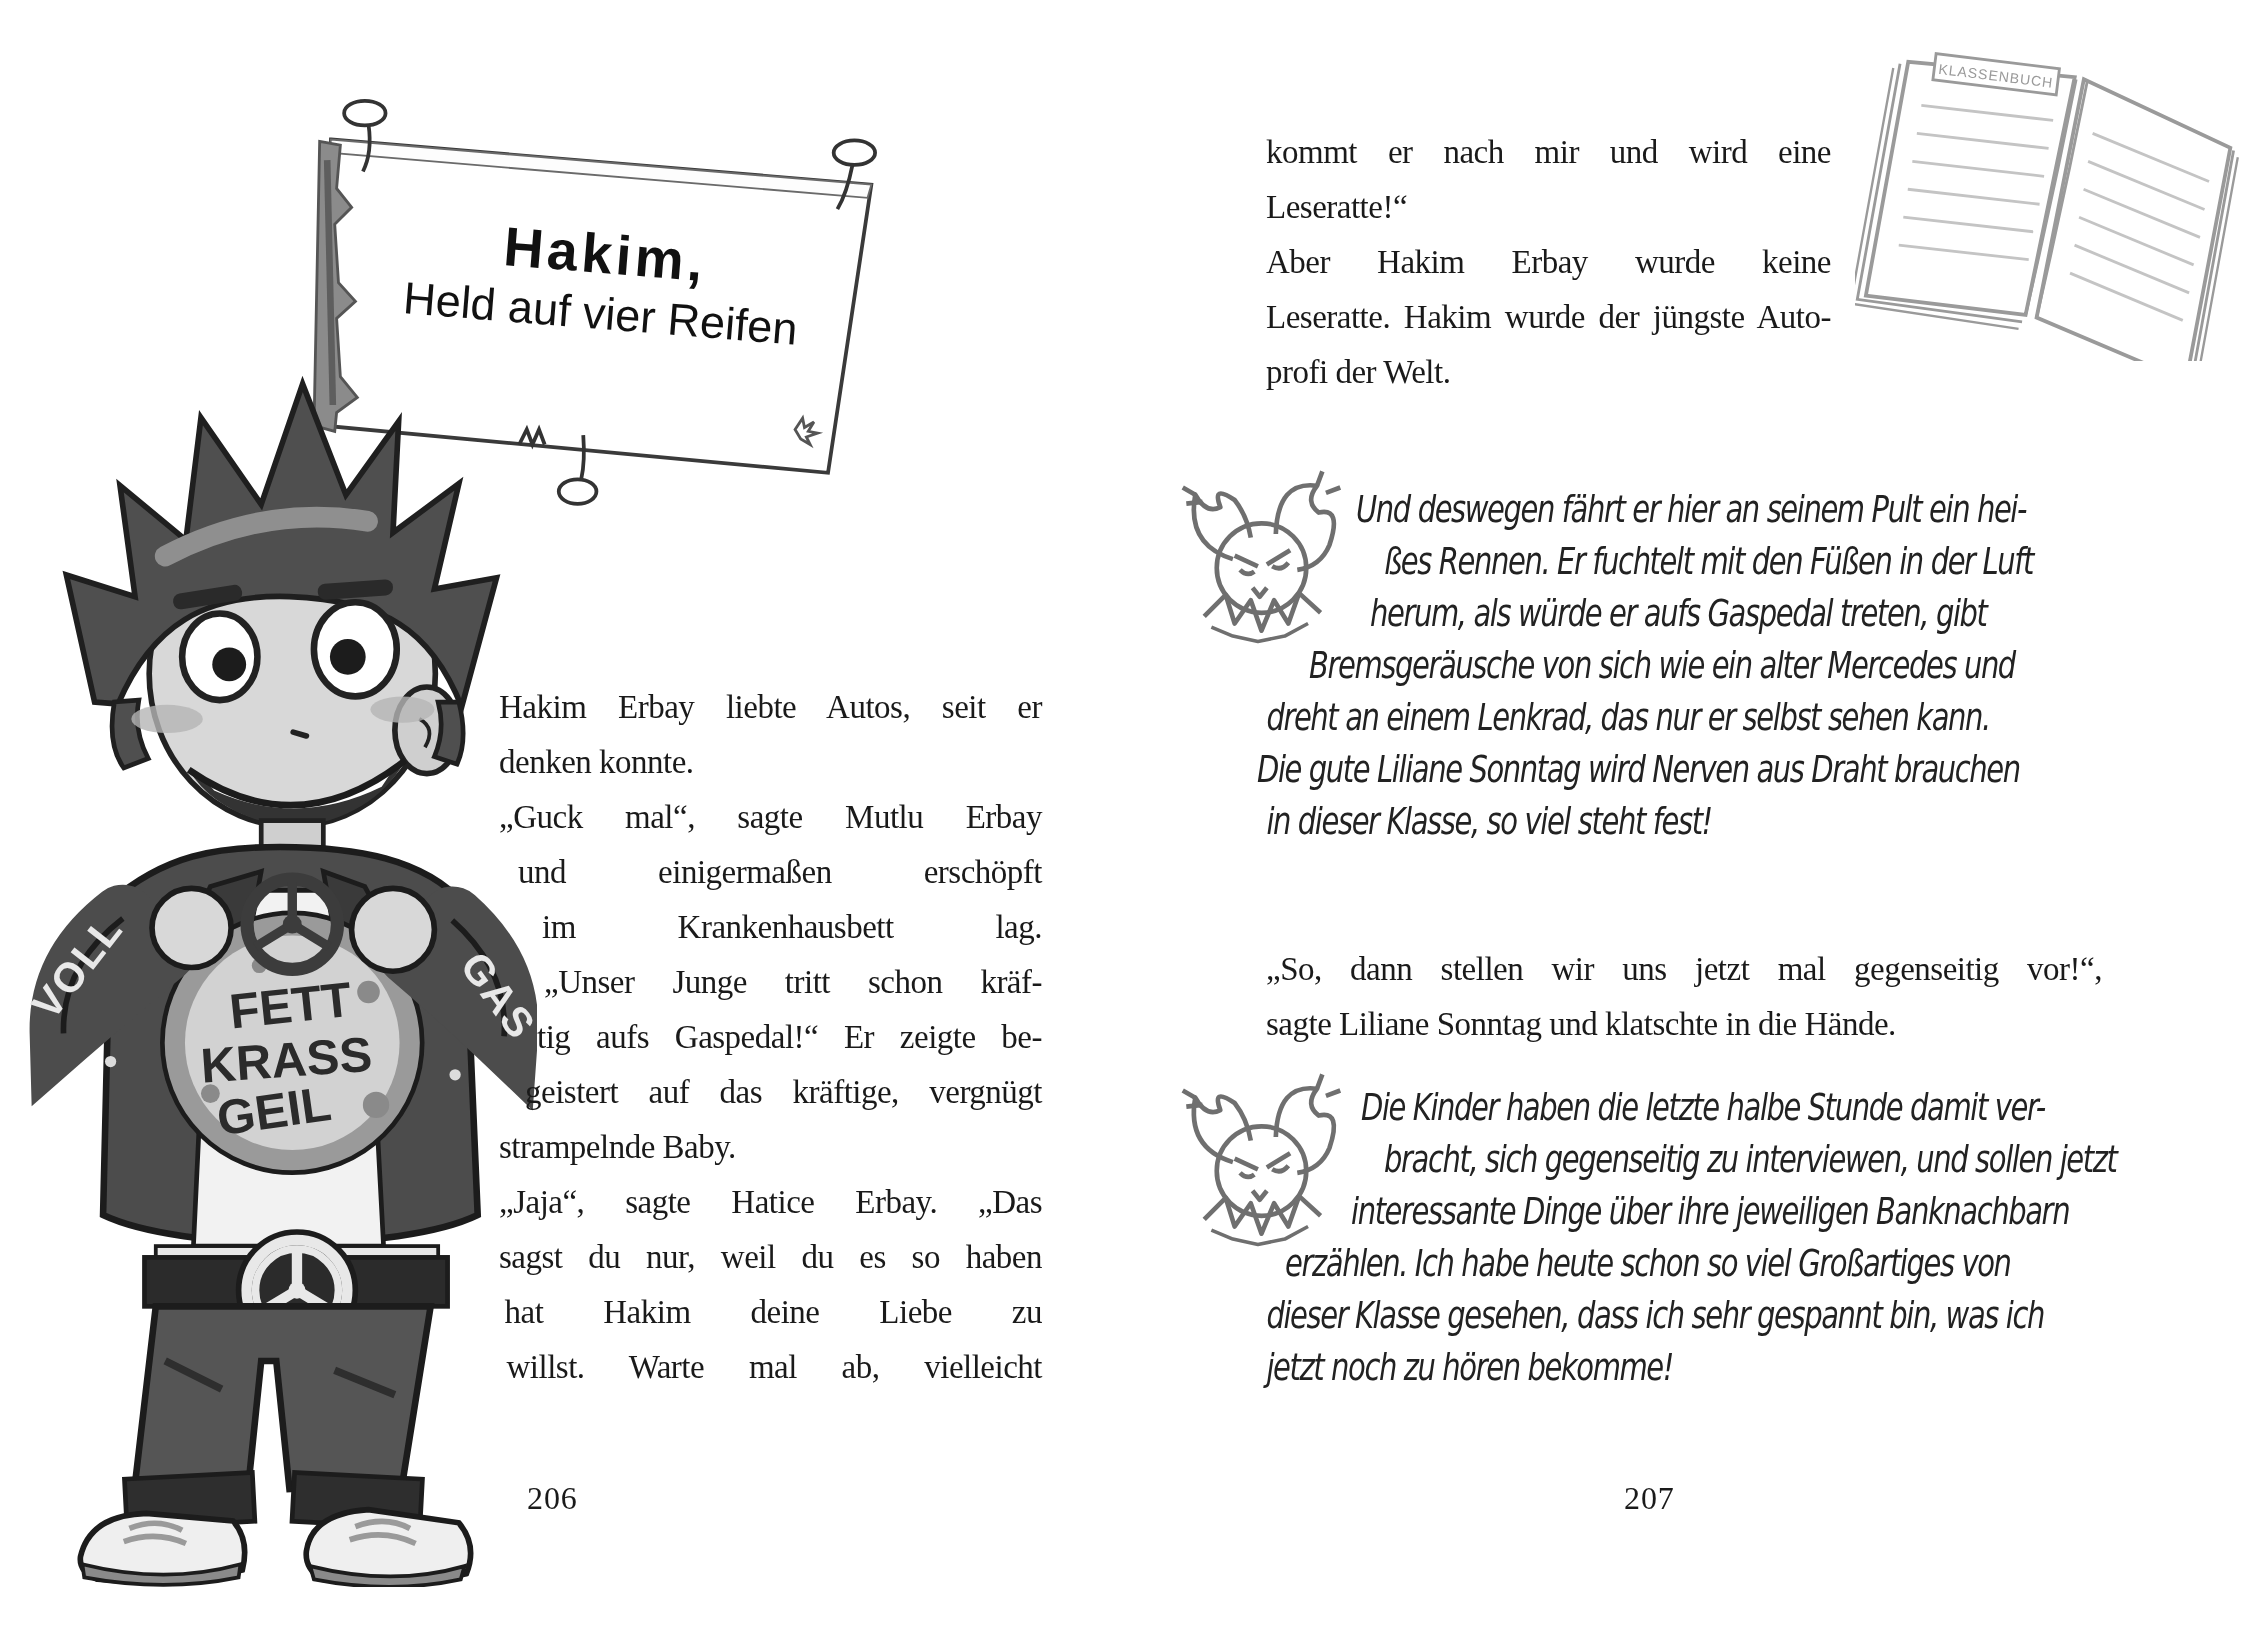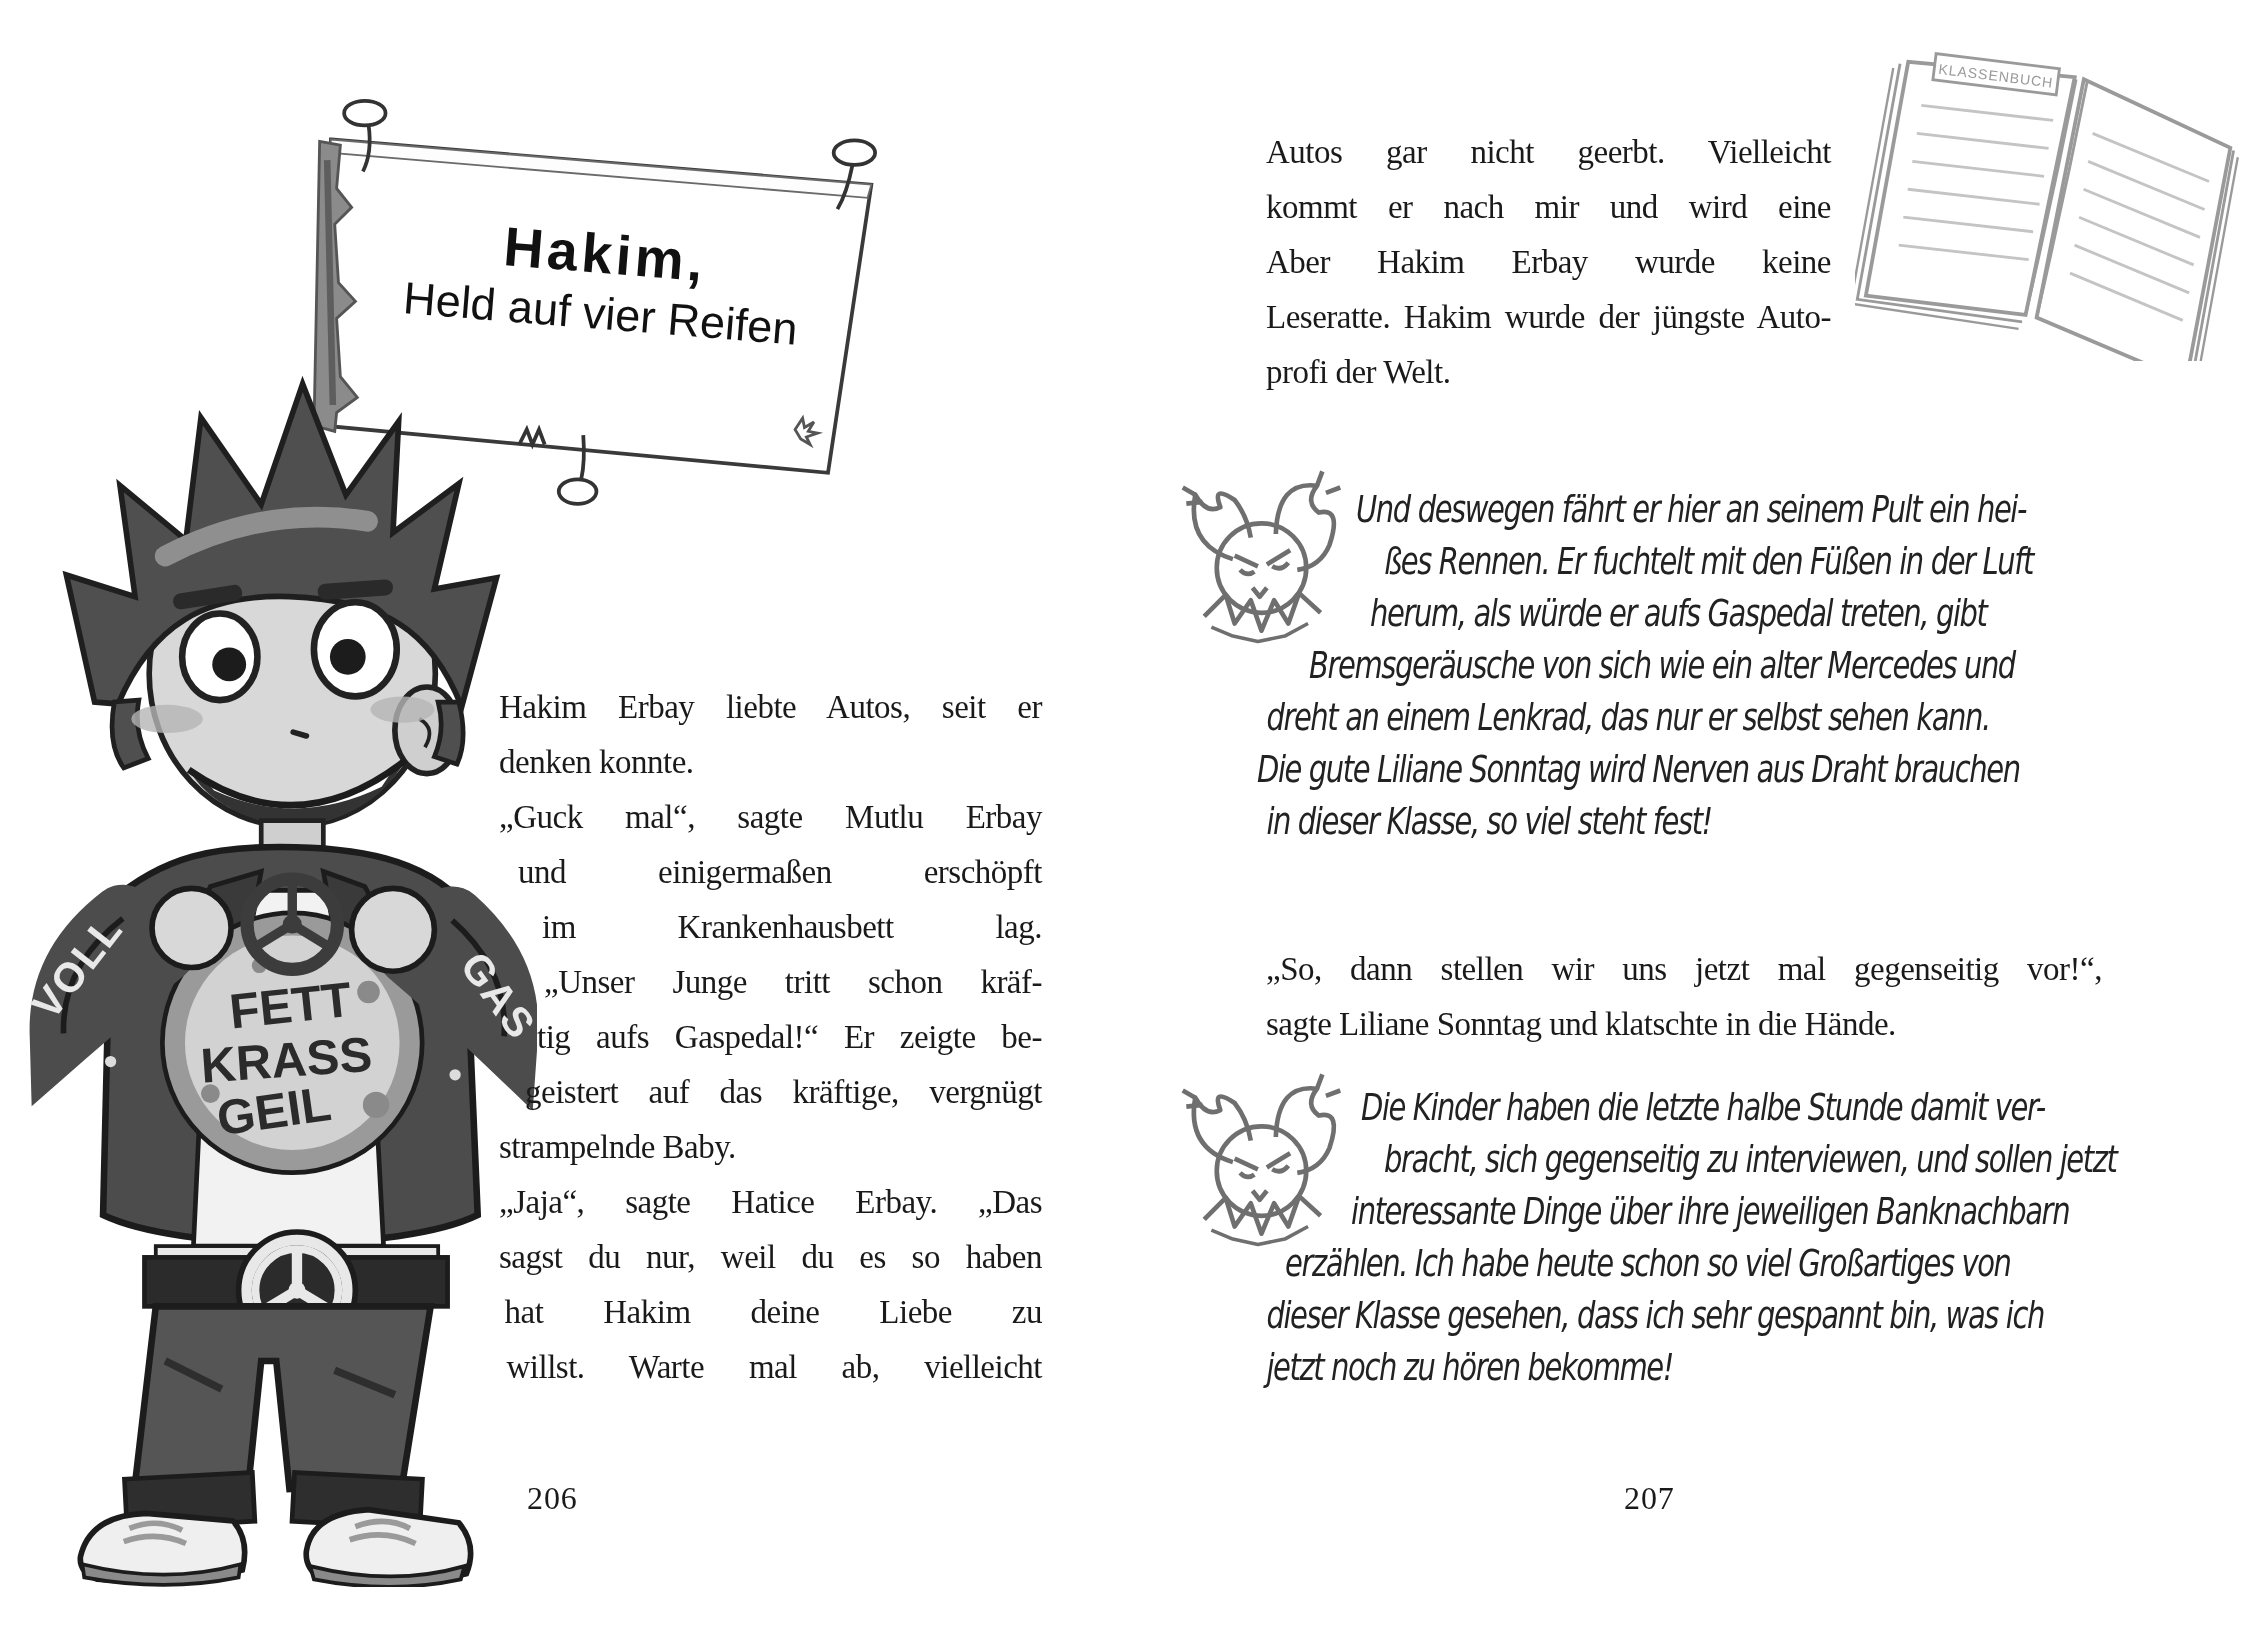--- a/index.html
+++ b/index.html
@@ -216,22 +216,22 @@
       <div class="bl">hat Hakim deine Liebe zu</div>
       <div class="bl">willst. Warte mal ab, vielleicht</div>
     </div>
 
     <div class="pageno p206">206</div>
   </section>
 
   <section>
 
     <div class="body-col rp-top">
-      <div class="bl">Autos gar nicht geerbt. Vielleicht</div>
       <div class="bl">kommt er nach mir und wird eine</div>
+      <div class="bl plain">Leseratte!“</div>
       <div class="bl">Aber Hakim Erbay wurde keine</div>
       <div class="bl">Leseratte. Hakim wurde der jüngste Auto-</div>
       <div class="bl plain">profi der Welt.</div>
     </div>
 
     <svg class="abs" style="left:1855px;top:36px;" width="400" height="325" viewBox="0 0 425 345">
       <g transform="rotate(13 212 172)" stroke="#9a9a9a" fill="none">
         <path d="M28,66 L40,318 L210,300 L204,42 Z" fill="#ffffff" stroke-width="4"></path>
         <path d="M214,42 L222,300 L392,330 L382,78 Z" fill="#ffffff" stroke-width="4"></path>
         <path d="M20,70 L32,324 L208,308 M398,336 L386,80" stroke-width="3"></path>

